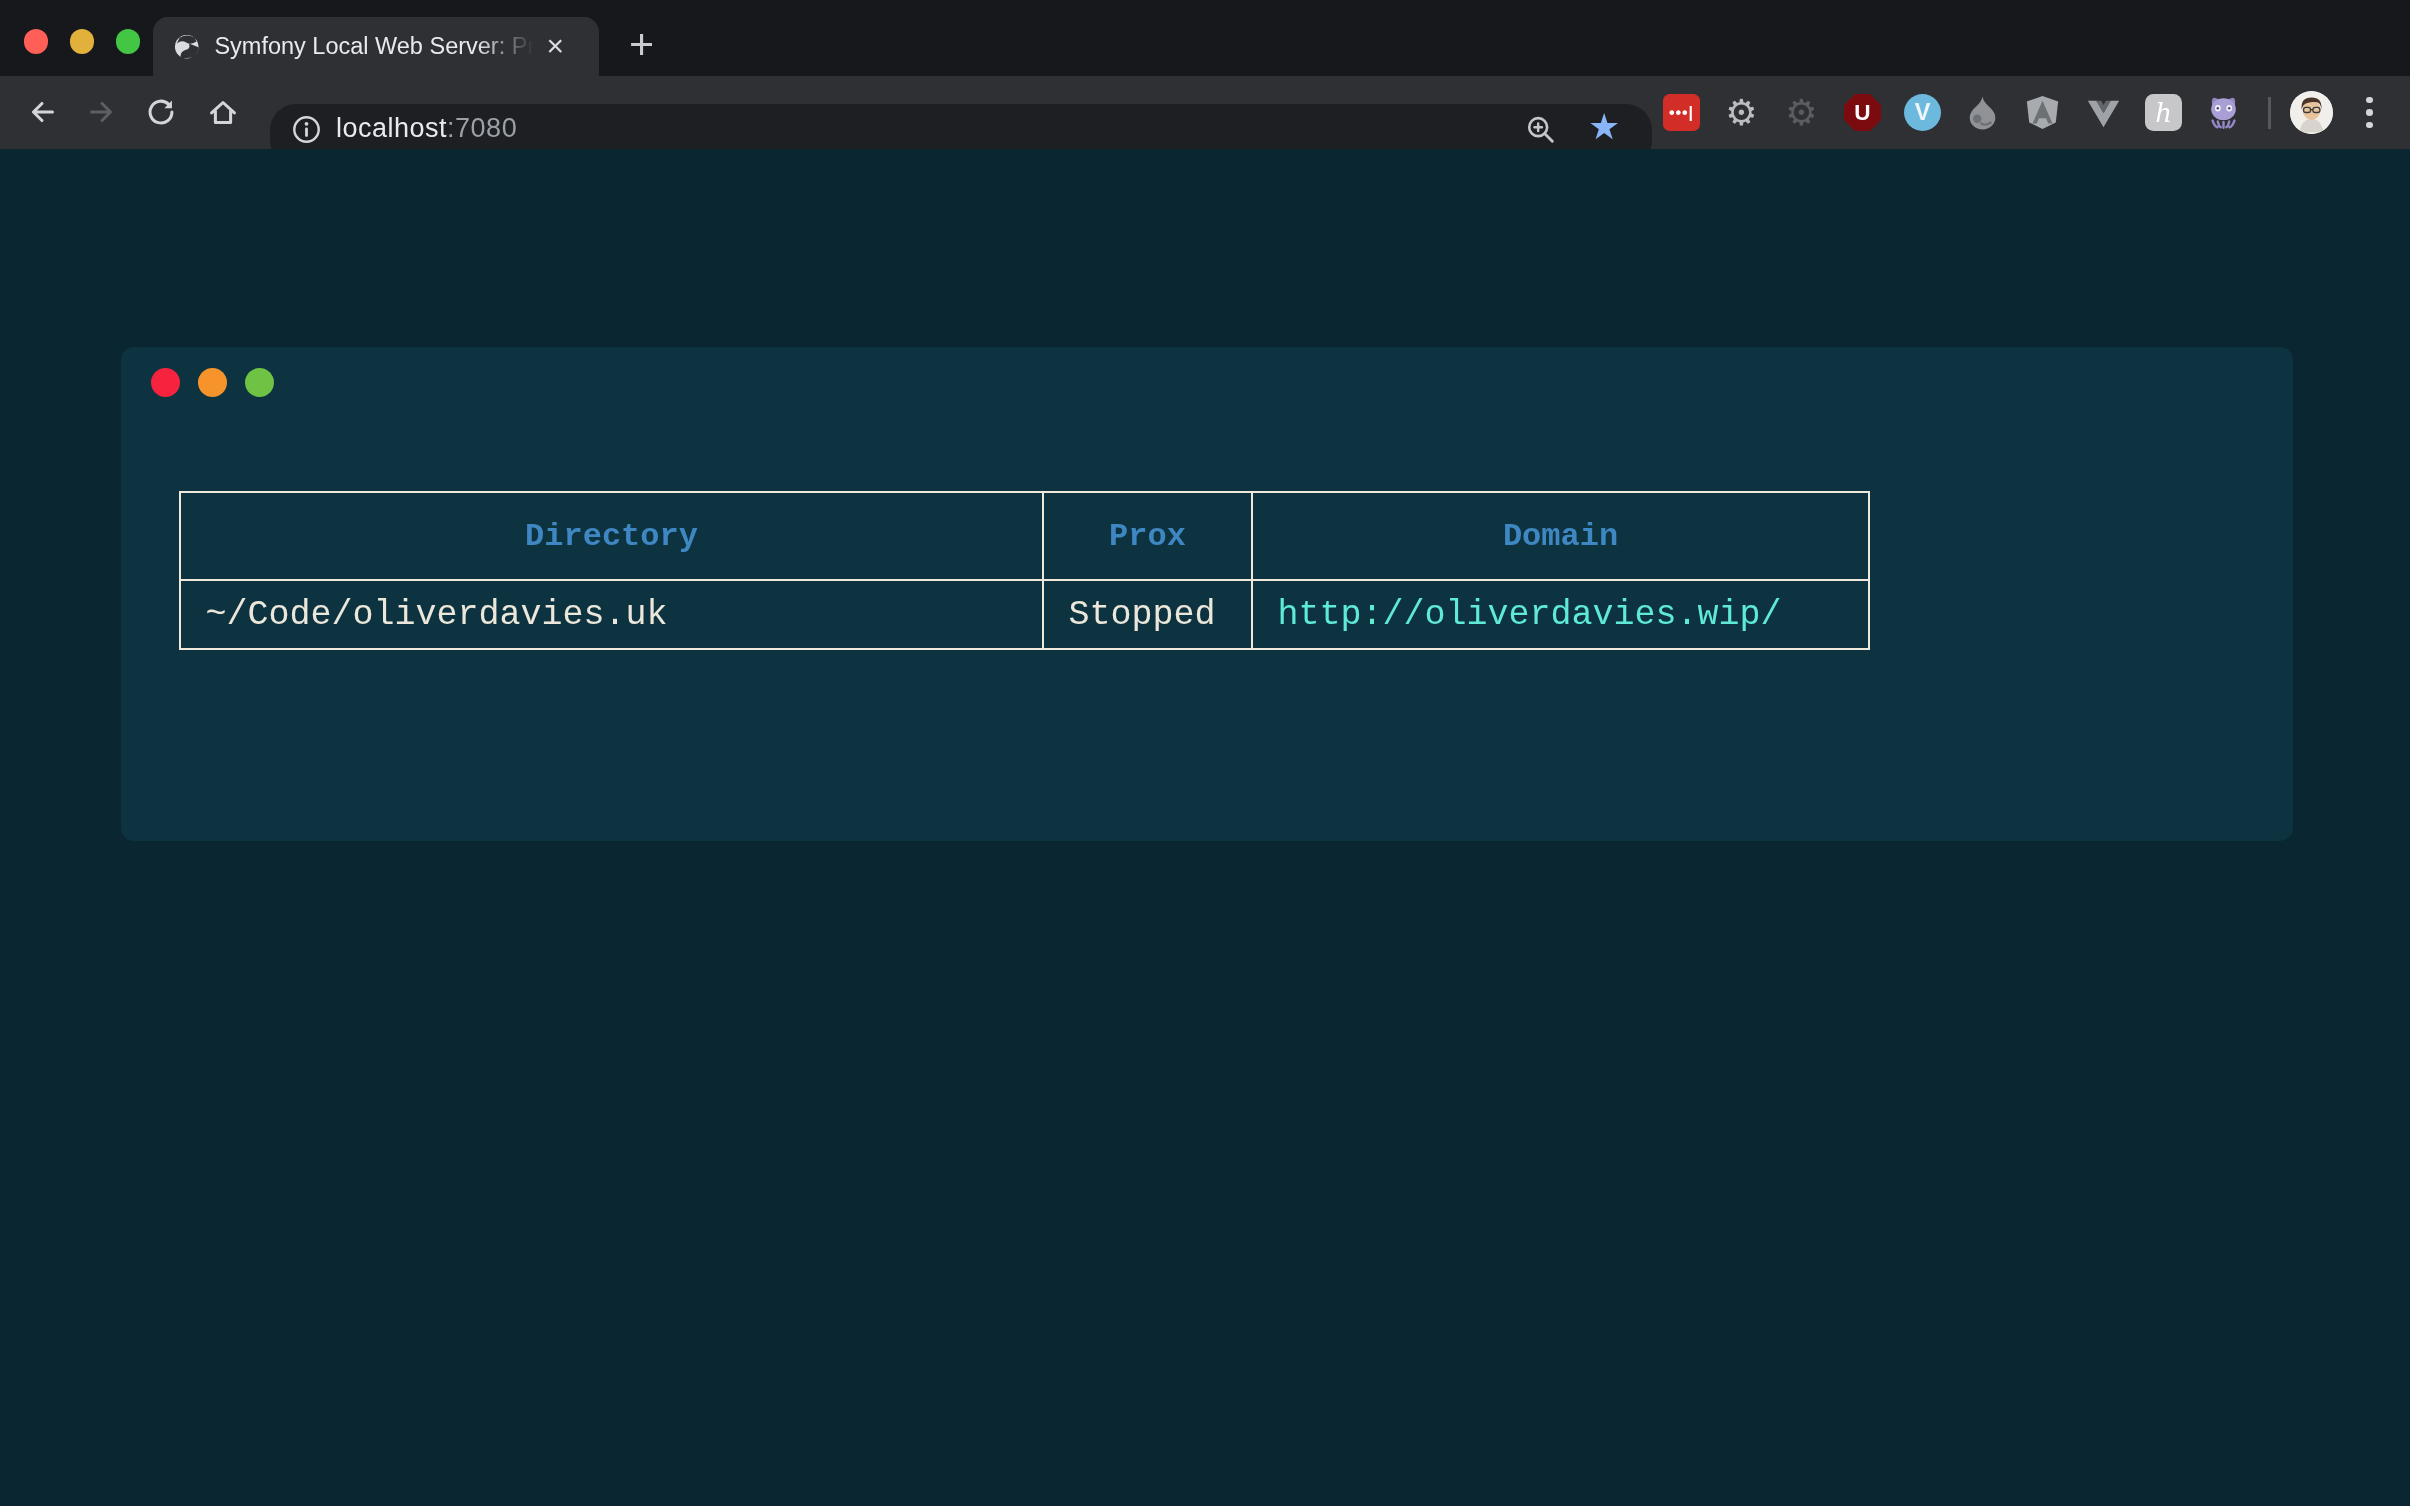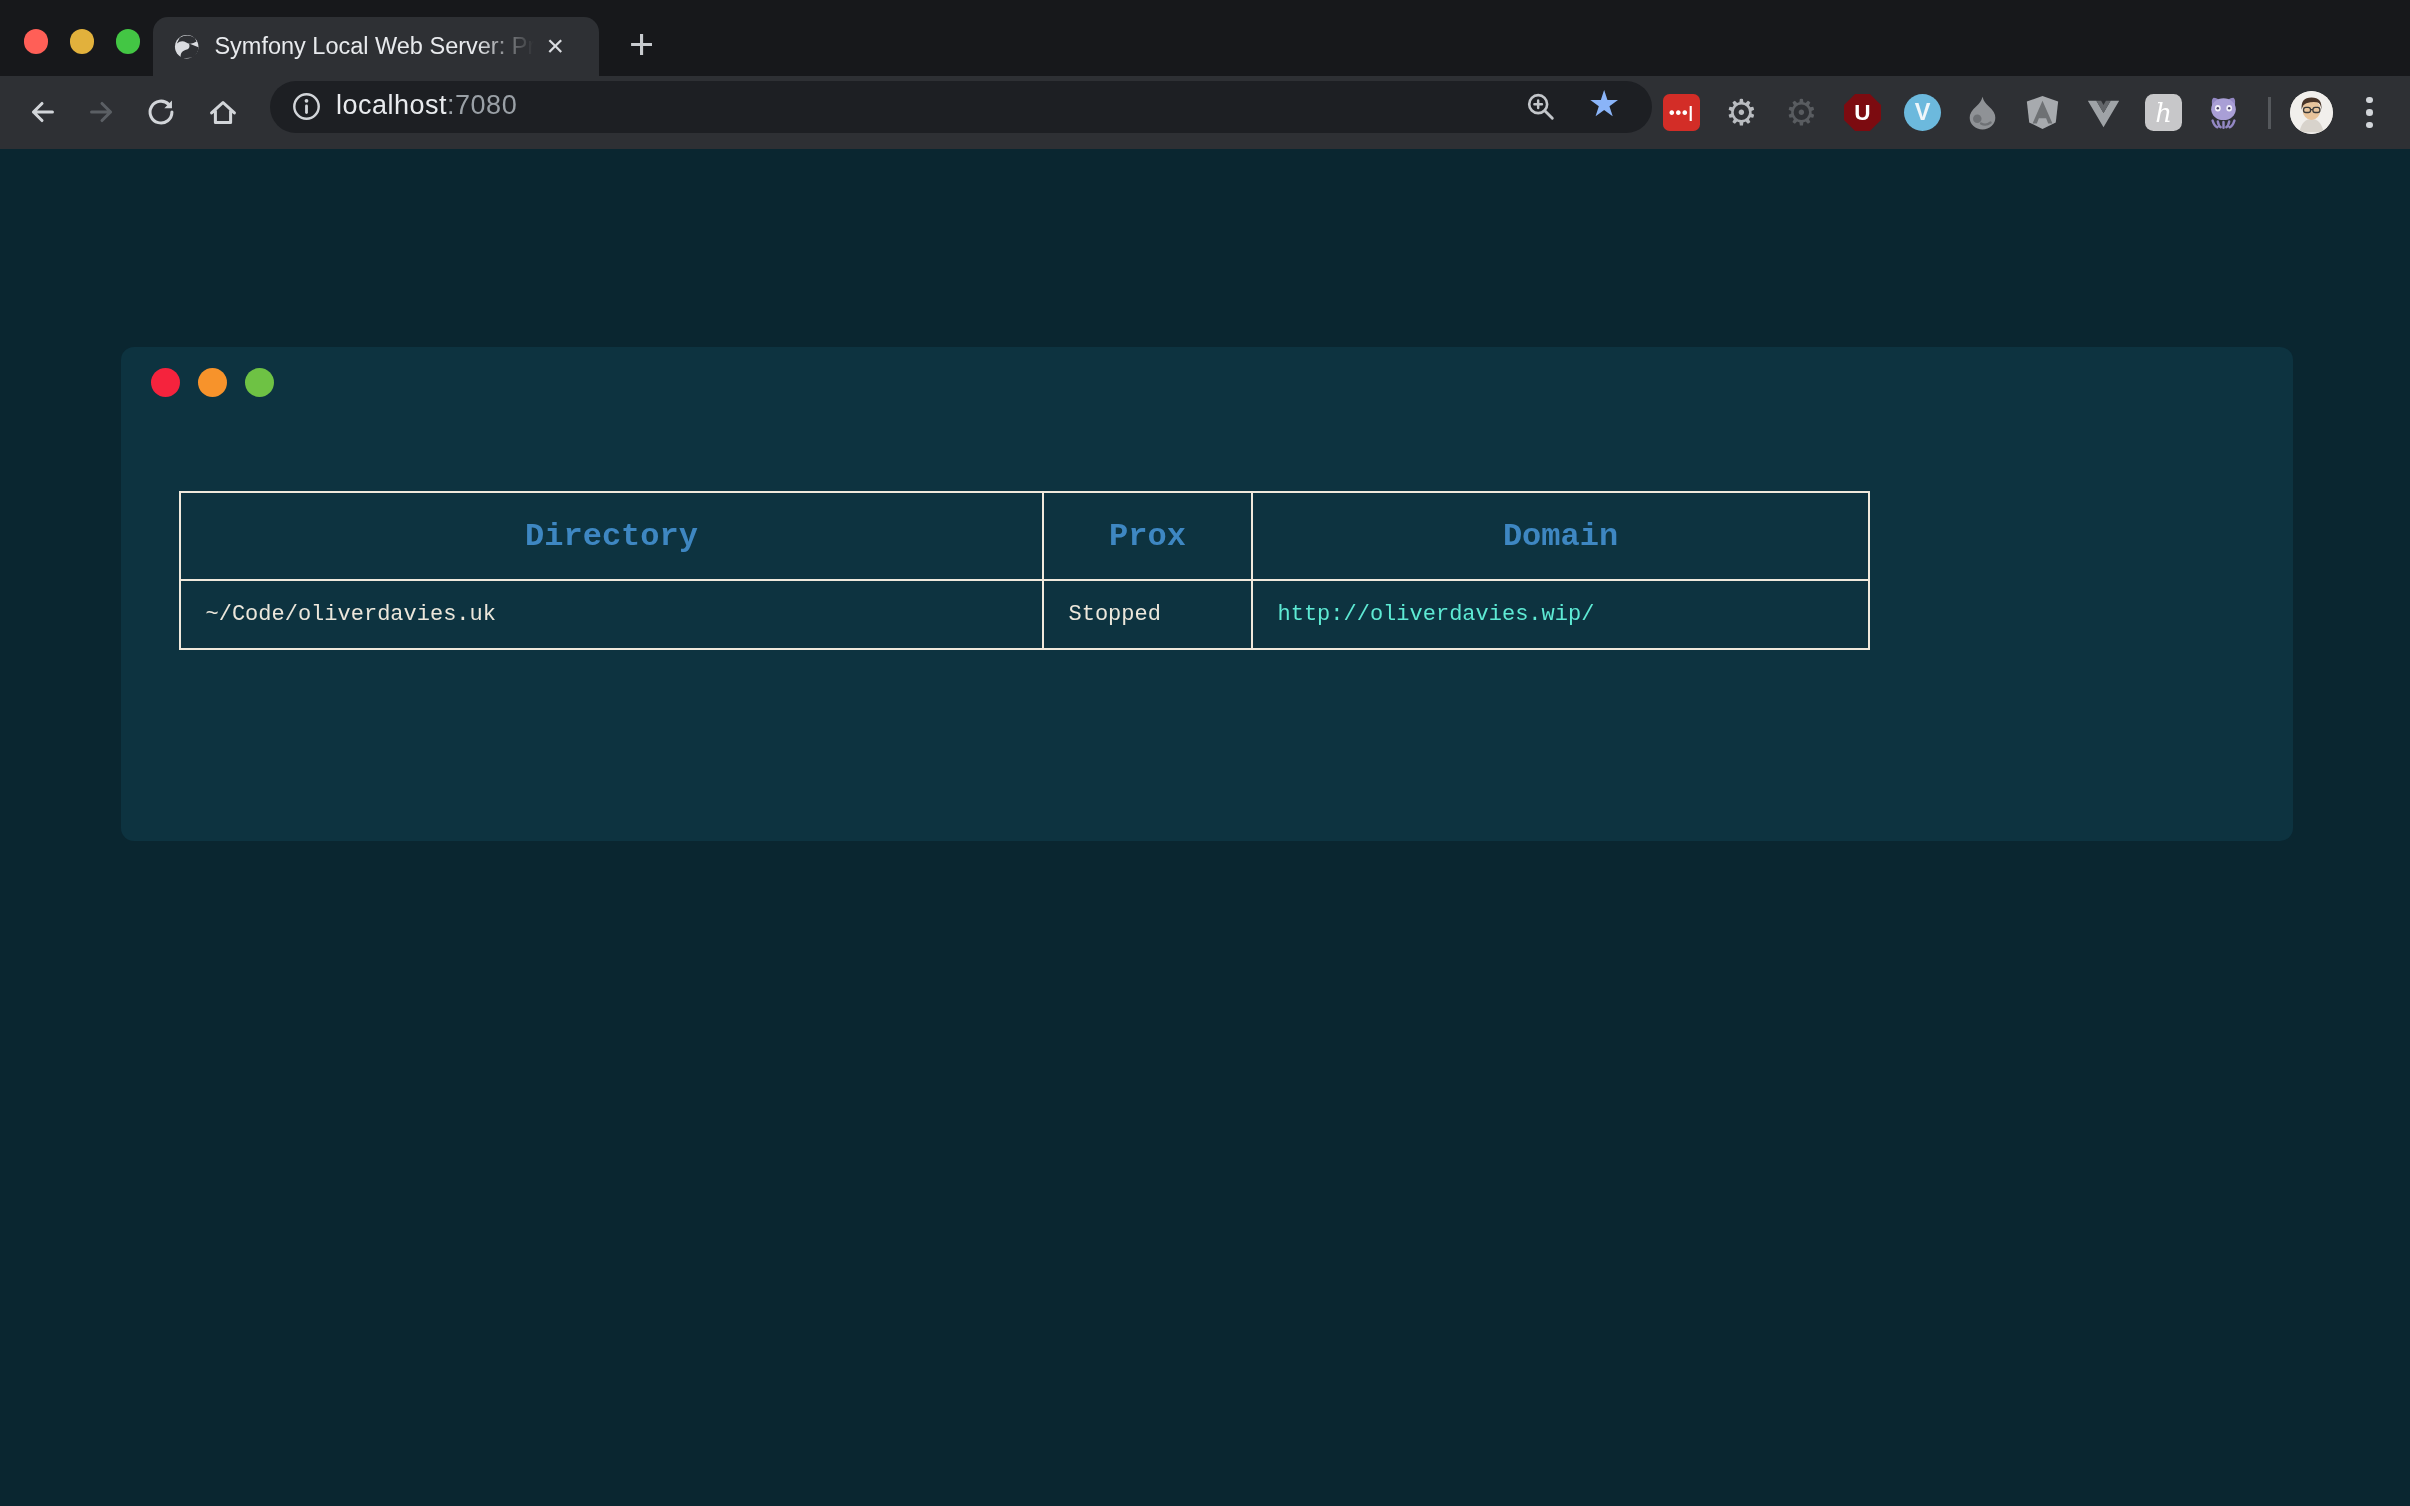--- a/index.html
+++ b/index.html
@@ -22,21 +22,21 @@
   .tab-close { margin-left:1.9px; width:38px; height:38px; color:#dadce0; font-size:30px; line-height:36px; text-align:center; cursor:default; }
   .newtab-btn { position:absolute; left:617px; top:21px; width:49px; height:49px; color:#c8cbcf;
                 font-size:43px; font-weight:300; line-height:47px; text-align:center; }
 
   .toolbar { position:relative; width:2411px; height:73px; background:#2e3034; }
   .nav-btn { position:absolute; top:17px; width:38px; height:38px; }
   .nav-btn svg { width:38px; height:38px; }
   .stroke-light { stroke:#d2d5d9; stroke-width:3.2; fill:none; stroke-linecap:round; stroke-linejoin:round; }
   .stroke-dim   { stroke:#5b5f64; stroke-width:3.2; fill:none; stroke-linecap:round; stroke-linejoin:round; }
 
-  .omnibox { position:absolute; left:270px; top:5px; width:1382px; height:52px; background:#1d1f23; border-radius:26px; }
+  .omnibox { position:absolute; left:270px; top:28px; width:1382px; height:62px; background:#1d1f23; border-radius:26px; }
   .site-info { position:absolute; left:21px; top:10.4px; width:31px; height:31px; }
   .url-text { position:absolute; left:66px; top:9.4px; font-size:27px; color:#e8eaed; letter-spacing:0.5px; }
   .url-port { color:#9aa0a6; }
   .zoom-icon { position:absolute; left:1254px; top:9.4px; width:34px; height:34px; }
   .star-icon { position:absolute; left:1318px; top:1.9px; font-size:36px; color:#8ab4f8; }
 
   .ext-icon { position:absolute; top:18px; width:37px; height:37px; display:flex; align-items:center; justify-content:center; }
   .ext-lastpass { background:#d32d27; border-radius:6.6px; color:#fff; font-size:16px; font-weight:700; letter-spacing:0.9px; }
   .ext-gear { color:#b9bcc0; font-size:36px; line-height:37px; }
   .ext-gear-dim { color:#595c60; font-size:36px; line-height:37px; }
@@ -61,21 +61,21 @@
   .card-lights { position:absolute; left:30px; top:21px; display:flex; gap:18px; }
   .card-dot { width:29px; height:29px; border-radius:50%; }
   .dot-red    { background:#f5233d; }
   .dot-orange { background:#f7932b; }
   .dot-green  { background:#6ec244; }
 
   table.proxy { position:absolute; left:58px; top:144px; border-collapse:collapse; table-layout:fixed;
                 font-family:"Liberation Mono", monospace; }
   table.proxy th, table.proxy td { border:2.8px solid #efe9dc; }
   table.proxy th { height:88px; font-size:32px; font-weight:700; color:#3e87c2; text-align:center; }
-  table.proxy td { height:69px; font-size:22px; color:#ece7db; padding-left:24.5px; white-space:nowrap; }
+  table.proxy td { height:69px; font-size:35px; color:#ece7db; padding-left:24.5px; white-space:nowrap; }
   .col-dir { width:863px; }
   .col-port { width:209px; }
   .col-domain { width:617px; }
   td.port-stopped { color:#bd9a33; }
   a.cell-link { color:#5eead4; text-decoration-thickness:2.8px; text-underline-offset:6.6px; }
 </style>
 </head>
 <body>
 
 <div class="tabstrip">

